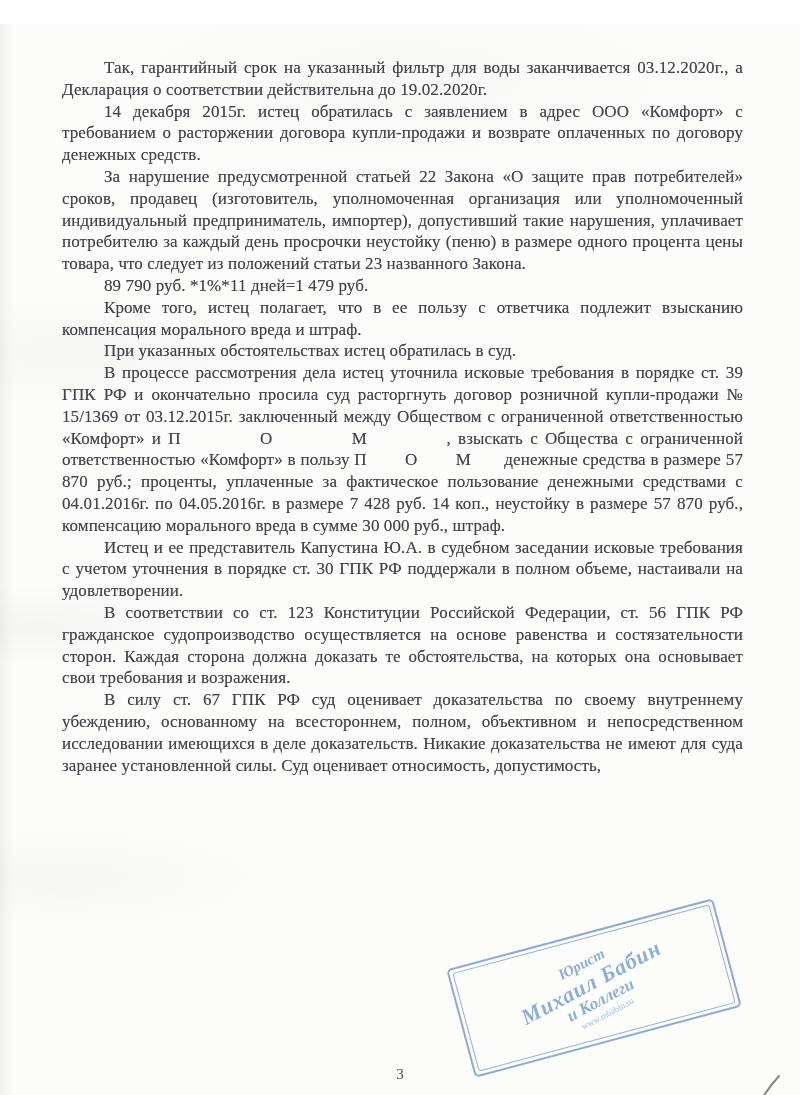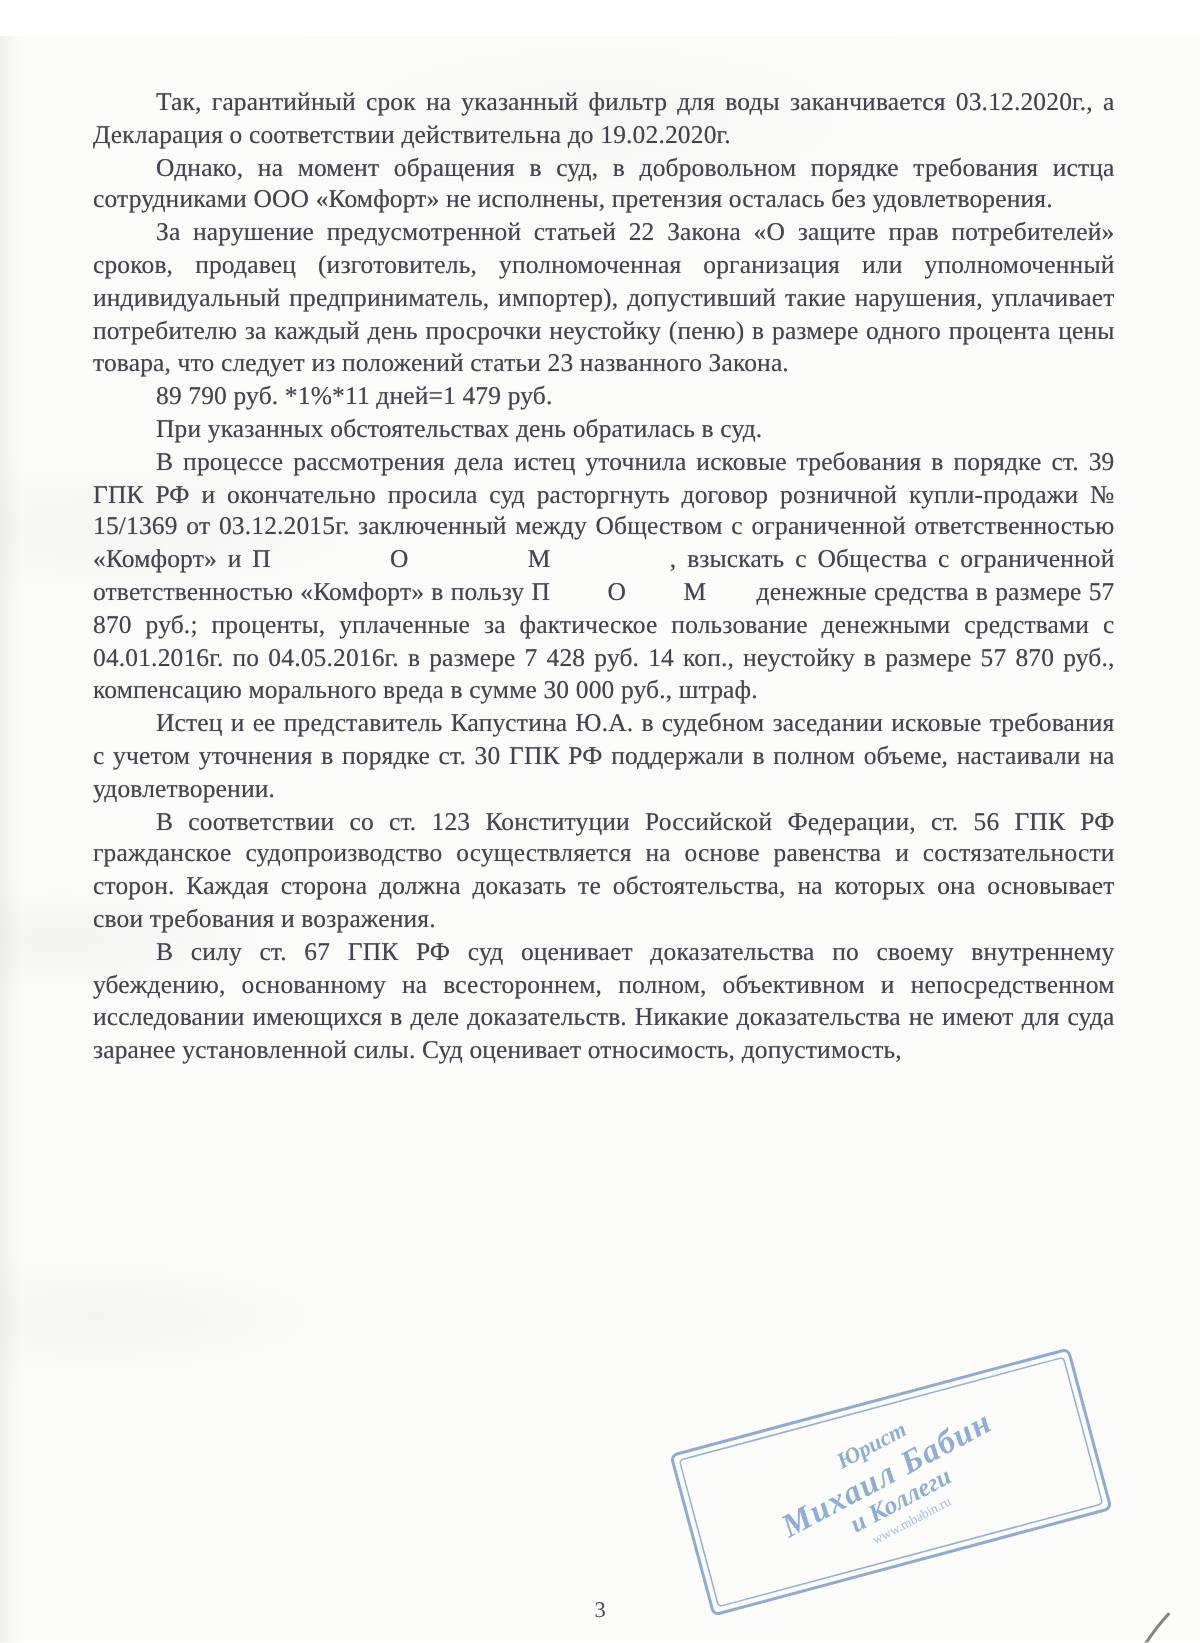--- a/index.html
+++ b/index.html
@@ -81,24 +81,25 @@
     width: 34px; height: 45px;
   }
 </style>
 </head>
 <body>
 
 <div class="page">
 
   <div class="textblock">
     <p>Так, гарантийный срок на указанный фильтр для воды заканчивается 03.12.2020г., а Декларация о соответствии действительна до 19.02.2020г.</p>
-    <p>Однако, на момент обращения в суд, в добровольном порядке требования истца сотрудниками  ООО «Комфорт» не исполнены, претензия осталась без удовлетворения.</p>
+    <p>14 декабря 2015г.  истец обратилась с заявлением  в адрес ООО «Комфорт» с требованием о расторжении  договора купли-продажи и возврате оплаченных по договору денежных средств.</p>
     <p>За нарушение предусмотренной статьей 22 Закона «О защите прав потребителей» сроков, продавец (изготовитель, уполномоченная организация или уполномоченный индивидуальный предприниматель, импортер), допустивший такие нарушения, уплачивает потребителю за каждый день просрочки неустойку (пеню) в размере одного процента цены товара, что следует из положений статьи 23 названного Закона.</p>
     <p>89 790 руб. *1%*11 дней=1 479 руб.</p>
-    <p>При указанных обстоятельствах день обратилась в суд.</p>
+    <p>Кроме того, истец полагает, что в ее пользу с ответчика подлежит взысканию компенсация морального вреда и штраф.</p>
+    <p>При указанных обстоятельствах истец обратилась в суд.</p>
     <p>В процессе рассмотрения дела истец уточнила исковые требования в порядке ст. 39 ГПК РФ и окончательно просила суд расторгнуть договор розничной купли-продажи № 15/1369 от 03.12.2015г. заключенный между Обществом с ограниченной ответственностью «Комфорт» и П&nbsp;&nbsp;&nbsp;&nbsp;&nbsp;&nbsp;&nbsp;&nbsp;&nbsp;&nbsp; О&nbsp;&nbsp;&nbsp;&nbsp;&nbsp;&nbsp;&nbsp;&nbsp;&nbsp;&nbsp; М&nbsp;&nbsp;&nbsp;&nbsp;&nbsp;&nbsp;&nbsp;&nbsp;&nbsp;&nbsp; , взыскать с Общества с ограниченной ответственностью «Комфорт» в пользу П&nbsp;&nbsp;&nbsp;&nbsp;&nbsp;&nbsp;&nbsp; О&nbsp;&nbsp;&nbsp;&nbsp;&nbsp;&nbsp;&nbsp; М&nbsp;&nbsp;&nbsp;&nbsp;&nbsp;&nbsp; денежные средства  в размере 57 870 руб.;  проценты, уплаченные за фактическое пользование денежными средствами с 04.01.2016г.  по 04.05.2016г.  в размере 7 428 руб. 14 коп., неустойку в размере 57 870 руб., компенсацию морального вреда в сумме 30 000 руб., штраф.</p>
     <p>Истец и ее представитель  Капустина Ю.А. в судебном заседании исковые требования с учетом уточнения в порядке ст. 30 ГПК РФ поддержали в полном объеме, настаивали на удовлетворении.</p>
     <p>В соответствии со ст. 123 Конституции Российской Федерации, ст. 56 ГПК РФ гражданское судопроизводство осуществляется на основе равенства и состязательности сторон. Каждая сторона должна доказать те обстоятельства, на которых она основывает свои требования и возражения.</p>
     <p>В силу ст. 67 ГПК РФ суд оценивает доказательства по своему внутреннему убеждению, основанному на всестороннем, полном, объективном и непосредственном исследовании имеющихся в деле доказательств. Никакие доказательства не имеют для суда заранее установленной силы. Суд оценивает относимость, допустимость,</p>
   </div>
 
   <div class="page-number">3</div>
 
   <div class="stamp">
     <div class="stamp-border-outer"></div>

